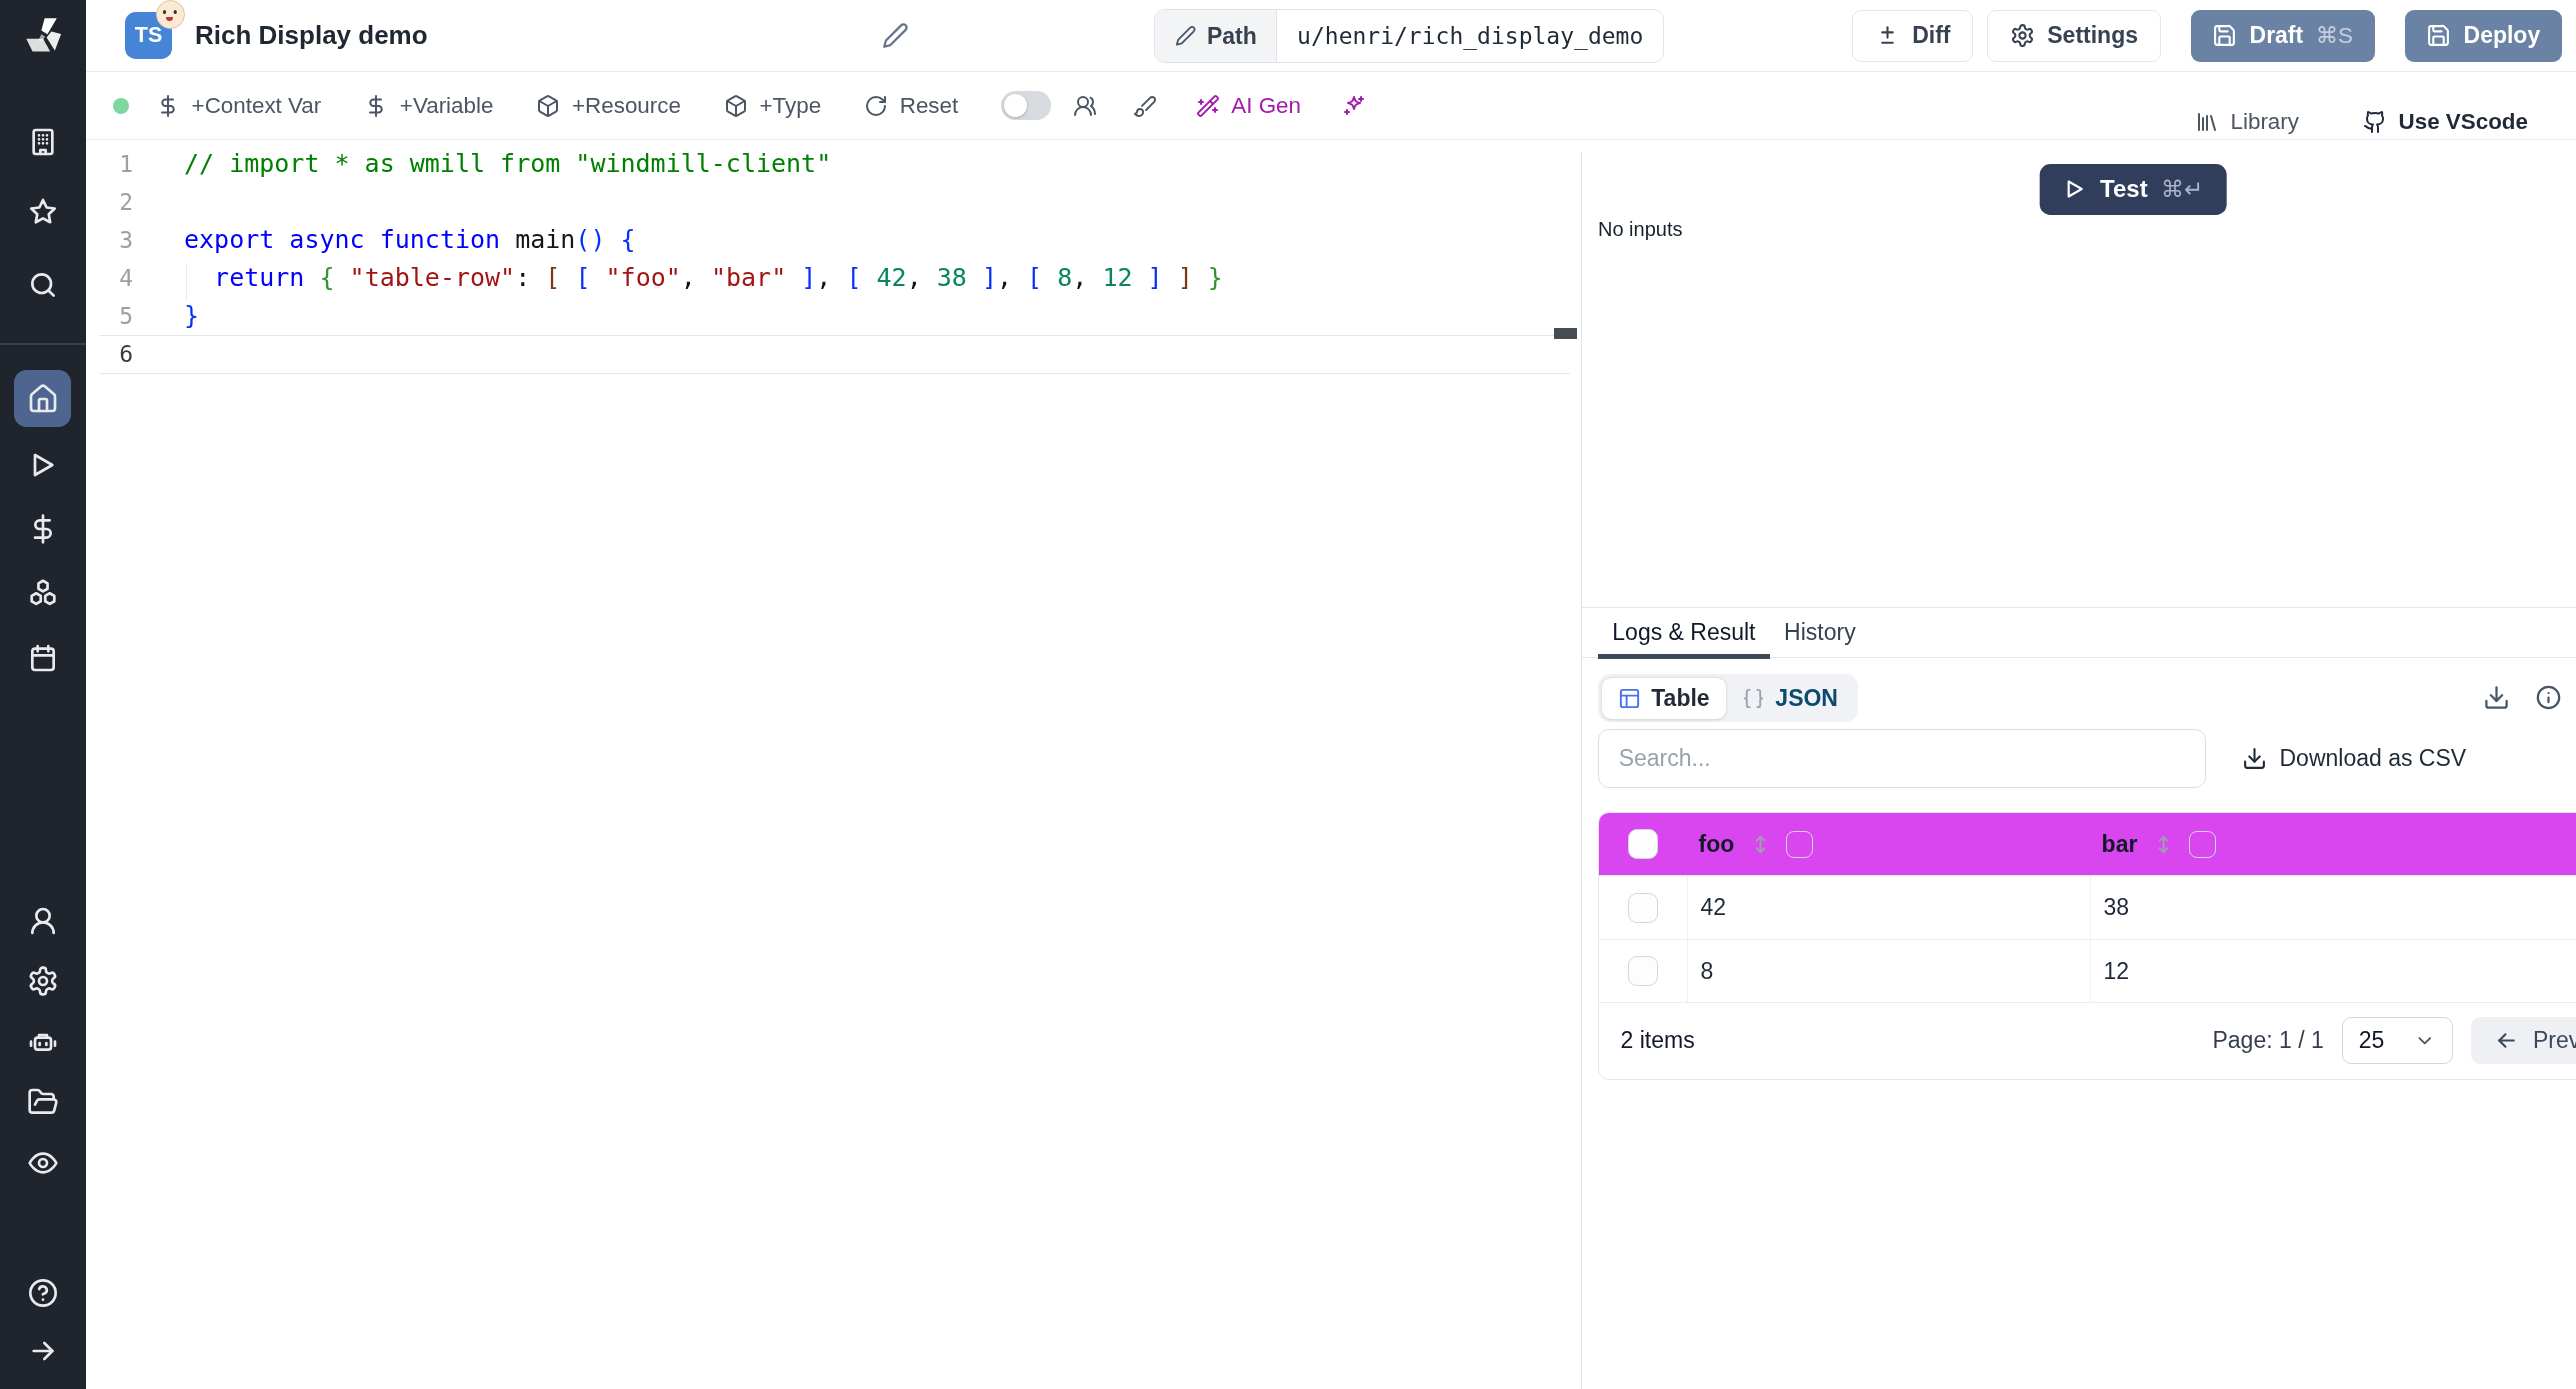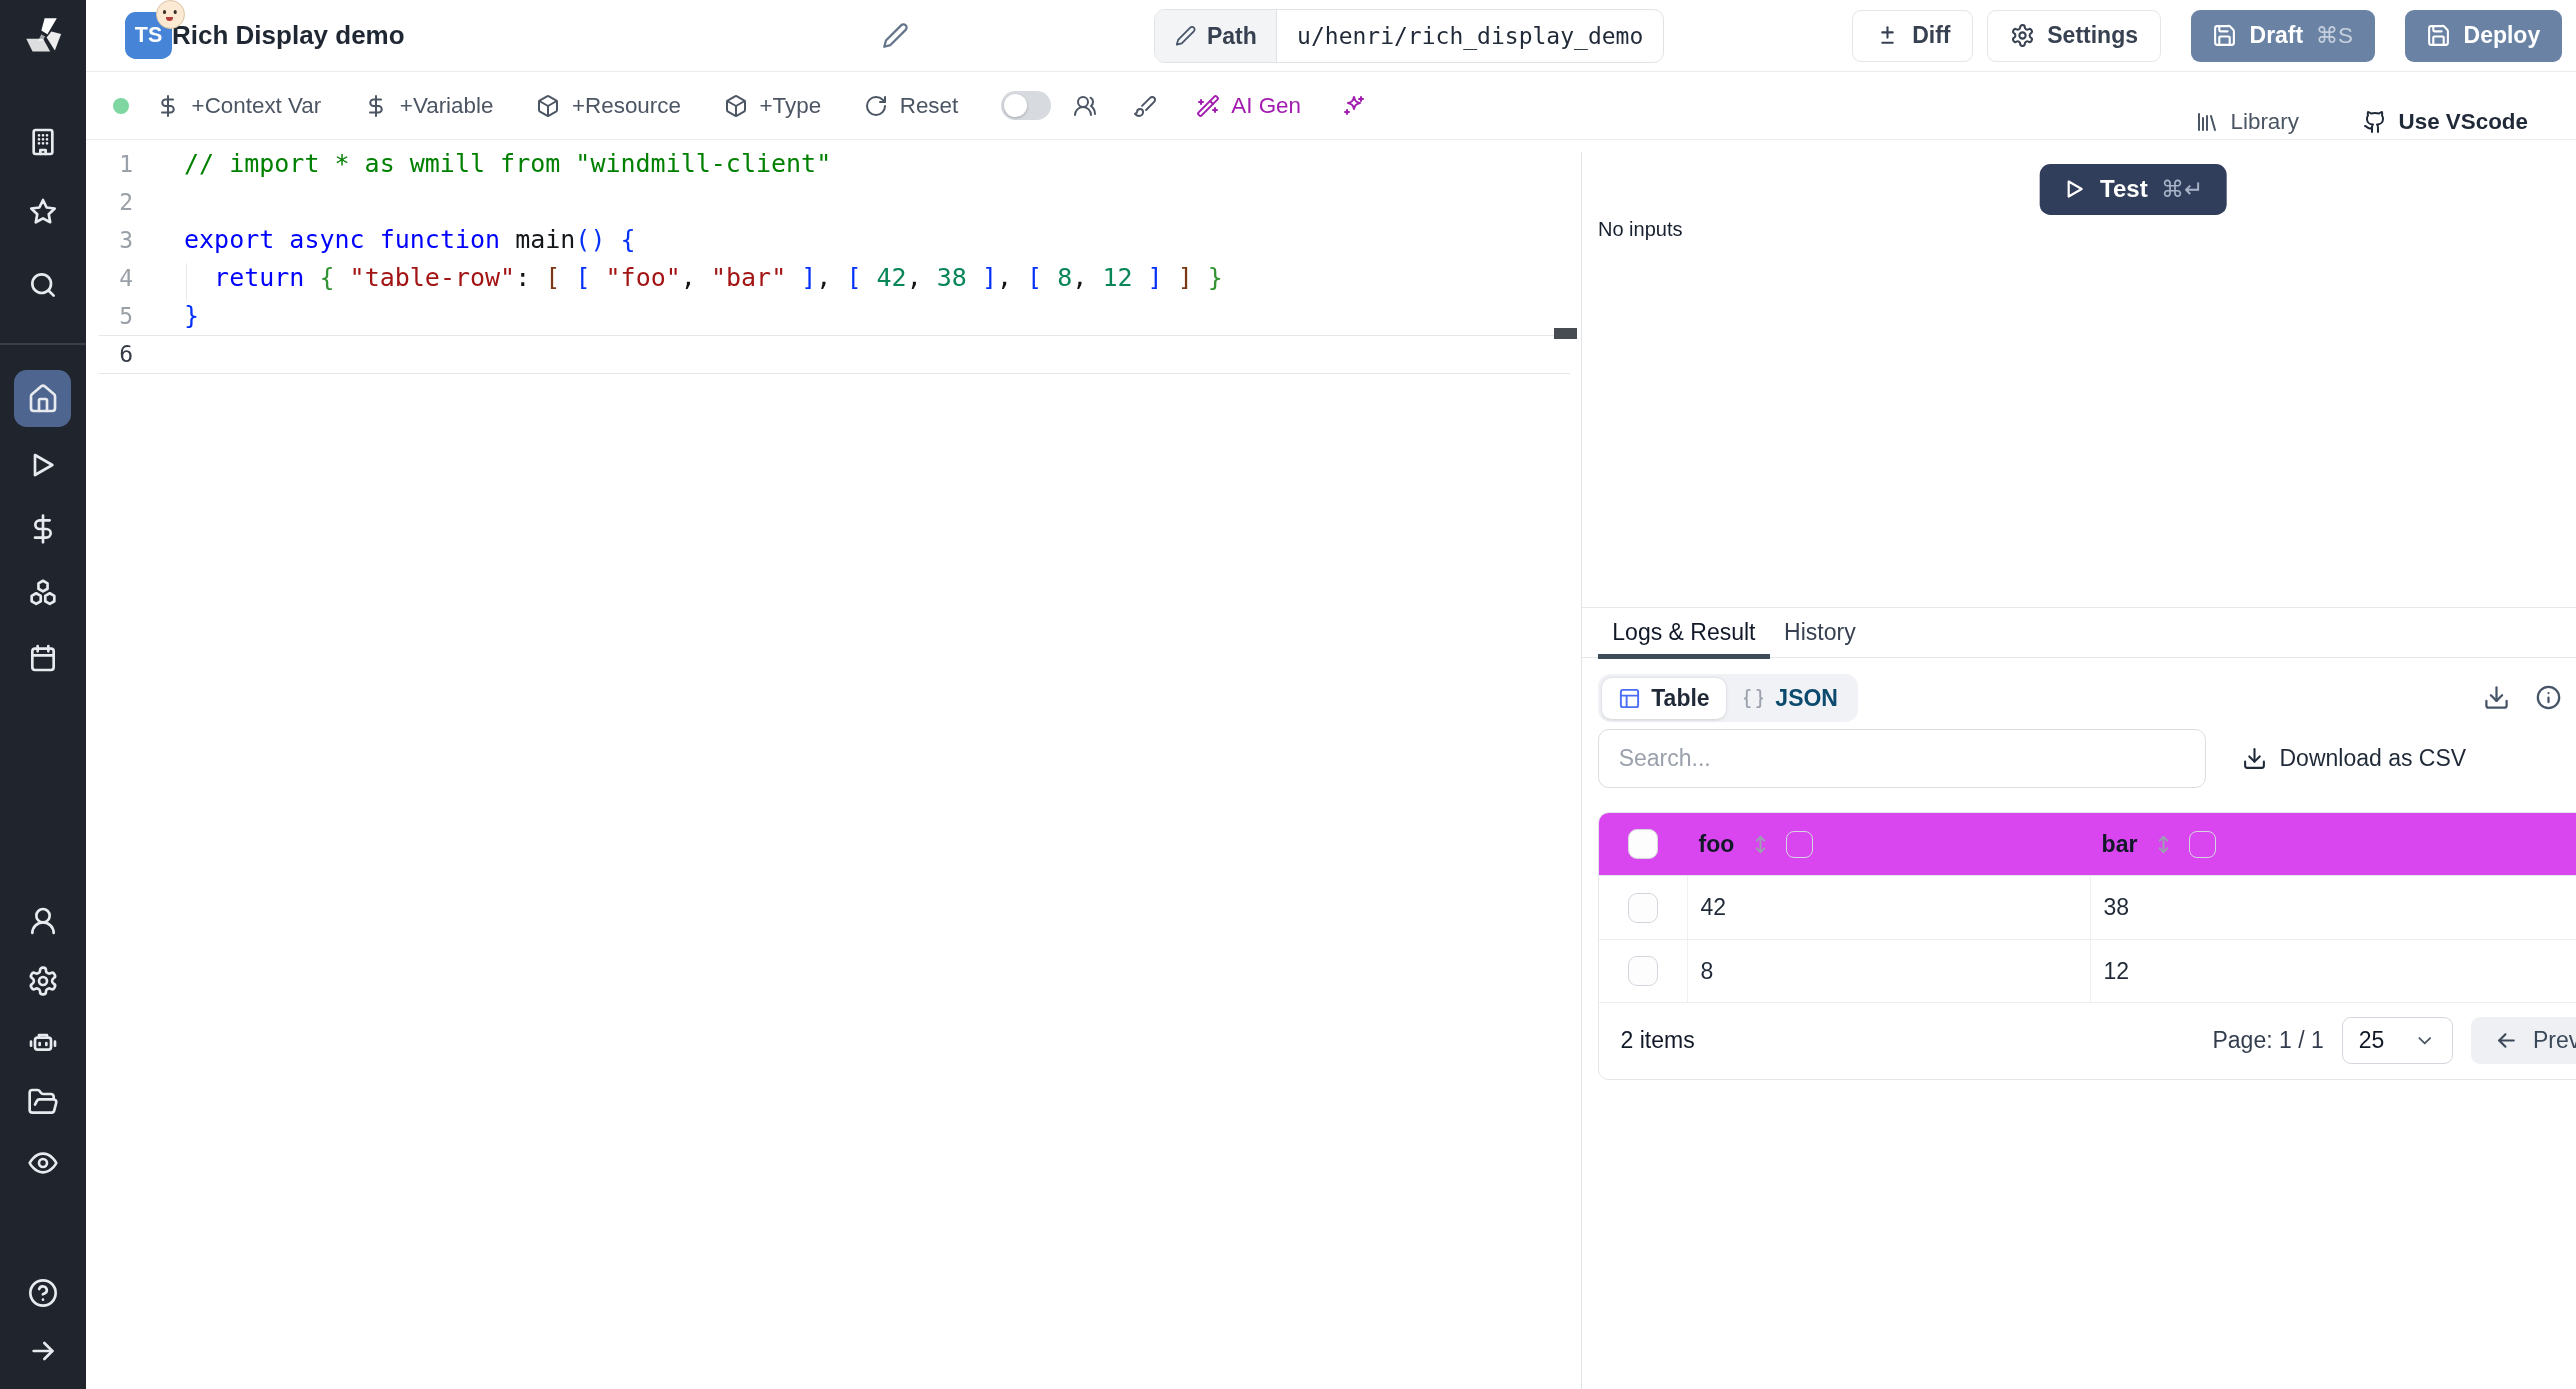--- a/index.html
+++ b/index.html
@@ -25,21 +25,21 @@
             border-bottom:1.8px solid #e9ebee; display:flex; align-items:center; }
   .badge { position:relative; margin-left:39px; width:47px; height:47px; border-radius:10.7px;
            background:#4584d7; color:#fff; font-weight:700; font-size:21.5px;
            display:flex; align-items:center; justify-content:center; flex:none; }
   .emoji-face { position:absolute; top:-12.5px; right:-12.5px; width:29px; height:29px;
                 border-radius:50%; background:#fbe9d3; border:1.8px solid #dcc4a2; }
   .emoji-face::before { content:""; position:absolute; left:6.3px; top:9.8px; width:3.6px; height:3.6px;
                         border-radius:50%; background:#3a2e28; box-shadow:10.7px 0 0 #3a2e28; }
   .emoji-face::after { content:""; position:absolute; left:9.8px; top:16px; width:6.3px; height:4.5px;
                        border-radius:0 0 6.3px 6.3px; background:#b33a3a; }
-  .title { font-size:26px; font-weight:700; color:#1f2733; }
+  .title { margin-left:23px; font-size:26px; font-weight:700; color:#1f2733; }
   .title-edit { position:absolute; left:796px; top:21.5px; width:30px; height:30px; color:#64748b; }
   .title-edit svg.ic { width:27px; height:27px; }
 
   .path-chip { position:absolute; left:1068px; top:9px; height:54px; display:flex;
                border:1.8px solid #dfe3e8; border-radius:10.7px; overflow:hidden; background:#fff; }
   .path-left { display:flex; align-items:center; gap:10.7px; background:#f3f4f6; padding:0 19.7px;
                font-size:23px; font-weight:600; color:#374151; border-right:1.8px solid #dfe3e8; }
   .path-left svg.ic { width:21.5px; height:21.5px; color:#475569; }
   .path-right { display:flex; align-items:center; padding:0 19.7px;
                 font-family:"DejaVu Sans Mono", monospace; font-size:23px; color:#1f2937; }

